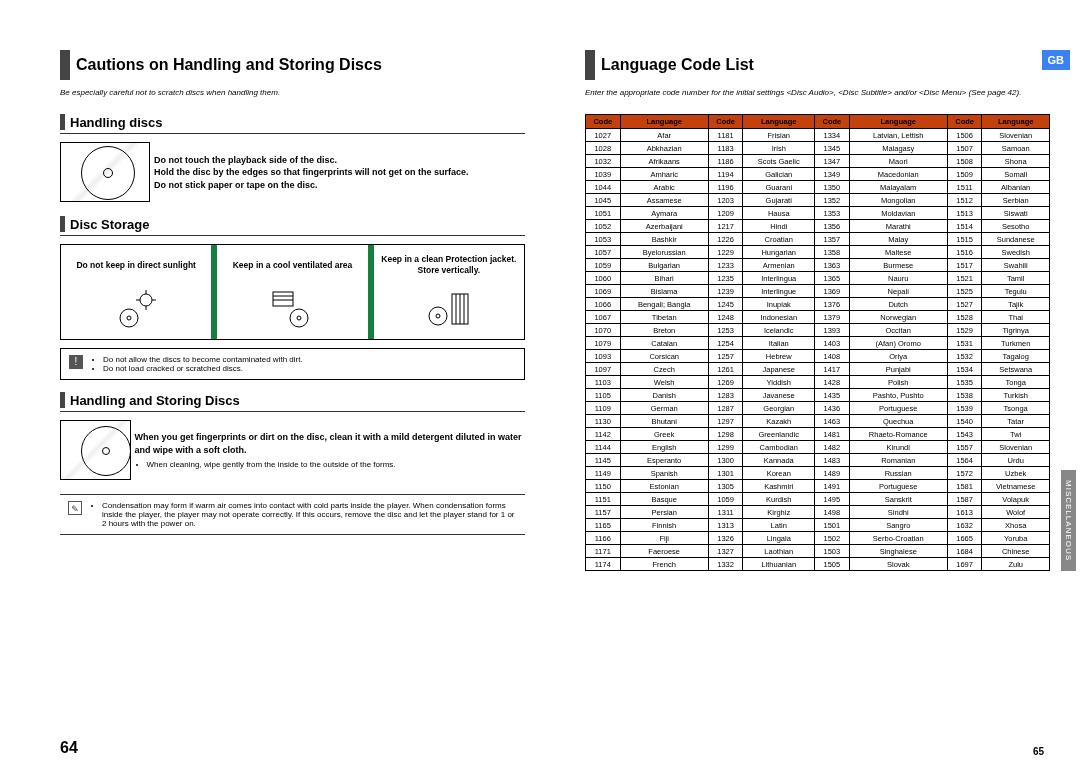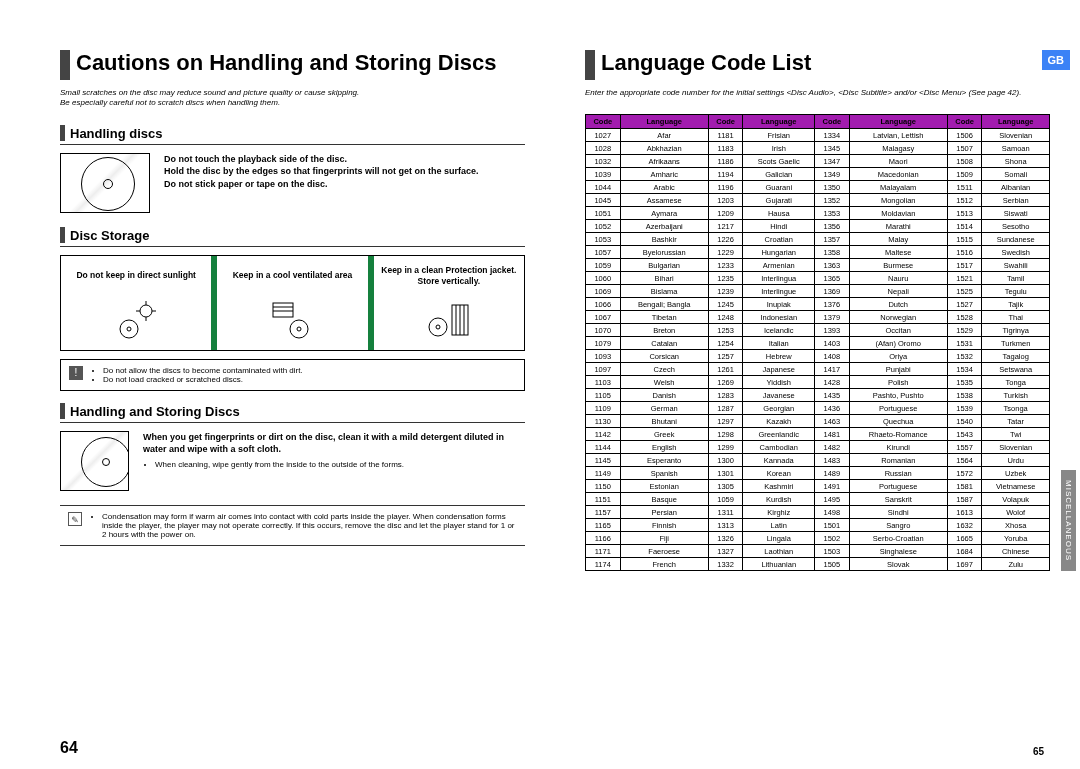--- a/index.html
+++ b/index.html
@@ -1,63 +1,62 @@
 <!DOCTYPE html>
 <html><head>
 <meta charset="utf-8">
 <style>
   * { box-sizing: border-box; margin: 0; padding: 0; }
   body { background: #fff; font-family: Arial, Helvetica, sans-serif; width: 1080px; height: 769px; padding: 50px 30px 20px 60px; position: relative; color: #000; }
   .spread { display: flex; gap: 40px; }
   .page { flex: 1; position: relative; }
   .page-left { padding-right: 10px; }
   .page-right { padding-left: 10px; }
-  .main-title { font-size: 22px; font-weight: bold; display: flex; margin-bottom: 8px; }
+  .main-title { font-size: 16px; font-weight: bold; display: flex; align-items: center; margin-bottom: 8px; }
   .title-bar { width: 10px; height: 30px; background: #444; margin-right: 6px; }
   .gb-badge { position: absolute; top: 0; right: -20px; background: #3b82f6; color: #fff; font-size: 11px; font-weight: bold; padding: 4px 6px; }
   .intro { font-size: 8px; font-style: italic; margin-bottom: 16px; line-height: 1.3; }
   .subheading { display: flex; align-items: flex-end; font-size: 13px; font-weight: bold; border-bottom: 1px solid #333; padding-bottom: 3px; margin: 10px 0 8px 0; }
   .sub-bar { width: 5px; height: 16px; background: #444; margin-right: 5px; }
-  .handling-row { display: flex; align-items: flex-start; gap: 14px; margin-bottom: 14px; }
+  .handling-row { display: flex; align-items: center; gap: 4px; margin-bottom: 14px; }
   .disc-draw { width: 90px; height: 60px; border: 1px solid #000; position: relative; background: linear-gradient(135deg, #fff 45%, #eee 50%, #fff 55%); overflow: hidden; }
   .disc-circle { position: absolute; border: 1px solid #000; border-radius: 50%; }
   .handling-text { font-size: 9px; font-weight: bold; line-height: 1.4; }
   .storage-table { display: flex; border: 1px solid #000; margin-bottom: 8px; }
   .storage-cell { flex: 1; border-right: 6px solid #15803d; padding: 6px; text-align: center; }
   .storage-cell:last-child { border-right: none; }
   .storage-label { font-size: 8.5px; font-weight: bold; line-height: 1.3; margin-bottom: 6px; height: 28px; display:flex; align-items:center; justify-content:center; }
   .storage-img { height: 48px; display:flex; align-items:center; justify-content:center; }
   .note-box { border: 1px solid #000; padding: 6px 8px; font-size: 8px; display: flex; gap: 6px; margin-bottom: 12px; }
   .note-icon { width: 14px; height: 14px; background: #555; color: #fff; text-align: center; font-size: 10px; line-height: 14px; flex-shrink:0; }
   .note-icon.pencil { background: none; color: #333; border: 1px solid #555; font-size: 9px; }
   .note-list { list-style: disc; padding-left: 14px; }
   .clean-text { font-size: 9px; }
   .clean-text .bold { font-weight: bold; line-height: 1.4; }
   .clean-text ul { list-style: disc; padding-left: 12px; margin-top: 4px; font-size: 8px; font-weight: normal;}
   .lang-table { width: 100%; border-collapse: collapse; font-size: 7.5px; }
-  .lang-table th { background: #a21caf; border: 1px solid #000; padding: 2px 1px; font-weight: bold; }
+  .lang-table th { background: #c2410c; border: 1px solid #000; padding: 2px 1px; font-weight: bold; }
   .lang-table td { border: 1px solid #000; padding: 1.5px 1px; text-align: center; }
   .side-tab { position: absolute; right: -26px; top: 420px; background: #888; color: #fff; font-size: 8px; padding: 10px 3px; writing-mode: vertical-rl; letter-spacing: 1px; }
   .pagenum-l { position: absolute; bottom: 12px; left: 60px; font-size: 16px; font-weight: bold; }
   .pagenum-r { position: absolute; bottom: 12px; right: 36px; font-size: 10px; font-weight: bold; }
   .sketch { width: 50px; height: 42px; }
   .sketch circle, .sketch line, .sketch path, .sketch rect { stroke:#000; stroke-width:1; fill:none; }
 </style>
 </head>
 <body>
 
 <div class="spread">
 
   <div class="page page-left">
     <div class="main-title">
       <span class="title-bar"></span>
       <span>Cautions on Handling and Storing Discs</span>
     </div>
     <div class="intro">
-      <div>Small scratches on the disc may reduce sound and picture quality or cause skipping.</div>
       <div>Be especially careful not to scratch discs when handling them.</div>
     </div>
 
     <div class="subheading">
       <span class="sub-bar"></span>
       <span>Handling discs</span>
     </div>
     <div class="handling-row">
       <div class="disc-draw">
         <div class="disc-circle" style="width:54px;height:54px;left:20px;top:3px;"></div>

